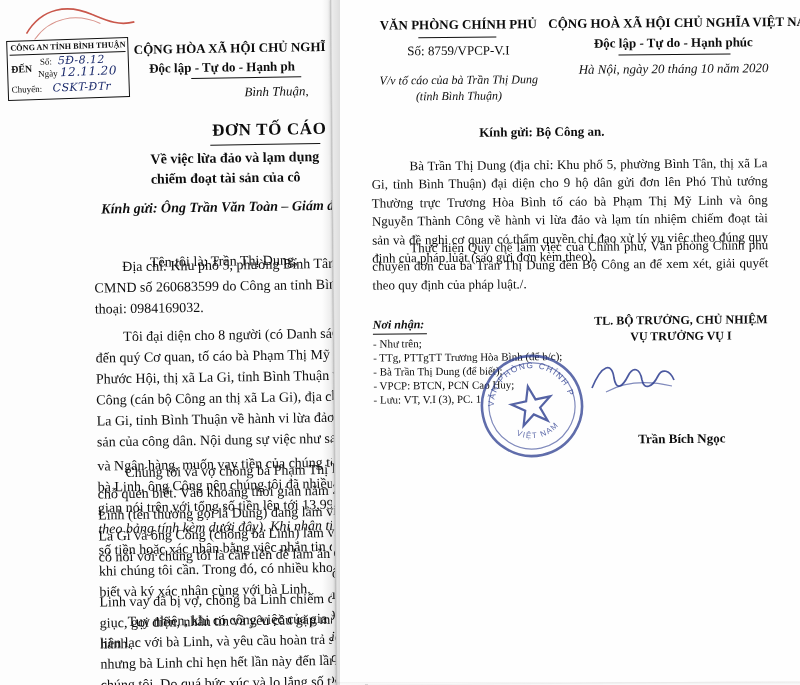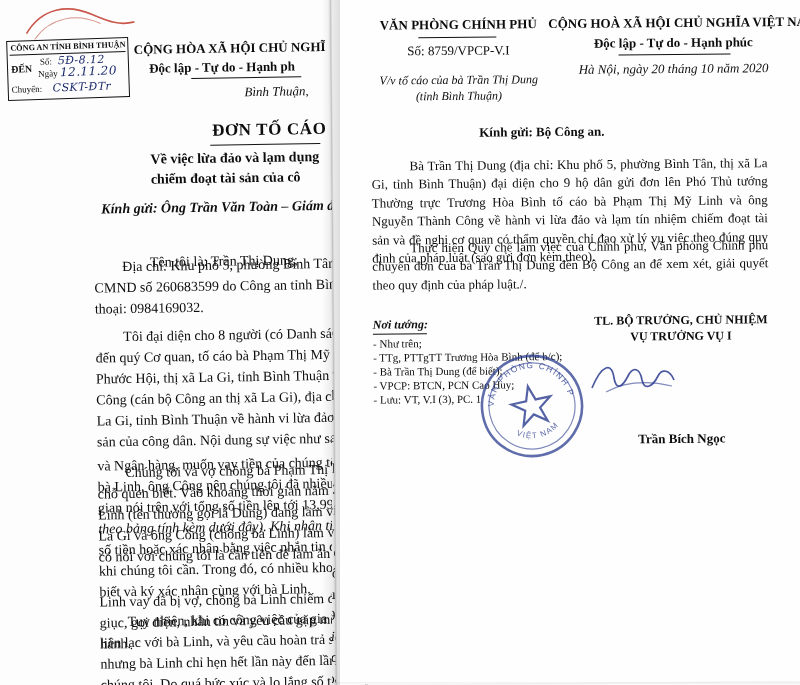--- a/index.html
+++ b/index.html
@@ -330,21 +330,21 @@
     <div class="t b s13 c" style="left:218px; top:38px; width:250px;">Độc lập - Tự do - Hạnh phúc</div>
     <div class="rule" style="left:288px; top:57px; width:112px;"></div>
 
     <div class="t i s13 c" style="left:218px; top:64px; width:250px;">Hà Nội, ngày 20 tháng 10 năm 2020</div>
 
     <div class="t b s13" style="left:148px; top:126px;">Kính gửi: Bộ Công an.</div>
 
     <div class="para s13" style="left:40px; top:158px; width:396px; text-indent:38px;">Bà Trần Thị Dung (địa chỉ: Khu phố 5, phường Bình Tân, thị xã La Gi, tỉnh Bình Thuận) đại diện cho 9 hộ dân gửi đơn lên Phó Thủ tướng Thường trực Trương Hòa Bình tố cáo bà Phạm Thị Mỹ Linh và ông Nguyễn Thành Công về hành vi lừa đảo và lạm tín nhiệm chiếm đoạt tài sản và đề nghị cơ quan có thẩm quyền chỉ đạo xử lý vụ việc theo đúng quy định của pháp luật (sao gửi đơn kèm theo).</div>
     <div class="para s13" style="left:40px; top:240px; width:396px; text-indent:38px;">Thực hiện Quy chế làm việc của Chính phủ, Văn phòng Chính phủ chuyển đơn của bà Trần Thị Dung đến Bộ Công an để xem xét, giải quyết theo quy định của pháp luật./.</div>
 
-    <div class="t b i s12" style="left:40px; top:318px;">Nơi tướng:</div>
+    <div class="t b i s12" style="left:40px; top:318px;">Nơi nhận:</div>
     <div class="rule" style="left:40px; top:334px; width:54px;"></div>
     <div class="t s11" style="left:40px; top:338px;text-align:right;">- Như trên;</div>
     <div class="t s11" style="left:40px; top:352px;">- TTg, PTTgTT Trương Hòa Bình (để b/c);</div>
     <div class="t s11" style="left:40px; top:366px;">- Bà Trần Thị Dung (để biết);</div>
     <div class="t s11" style="left:40px; top:380px;">- VPCP: BTCN, PCN Cao Huy;</div>
     <div class="t s11" style="left:40px; top:394px;">- Lưu: VT, V.I (3), PC. 1</div>
 
     <div class="t b s12 c" style="left:248px; top:316px; width:200px;">TL. BỘ TRƯỞNG, CHỦ NHIỆM</div>
     <div class="t b s12 c" style="left:248px; top:332px; width:200px;">VỤ TRƯỞNG VỤ I</div>
 

